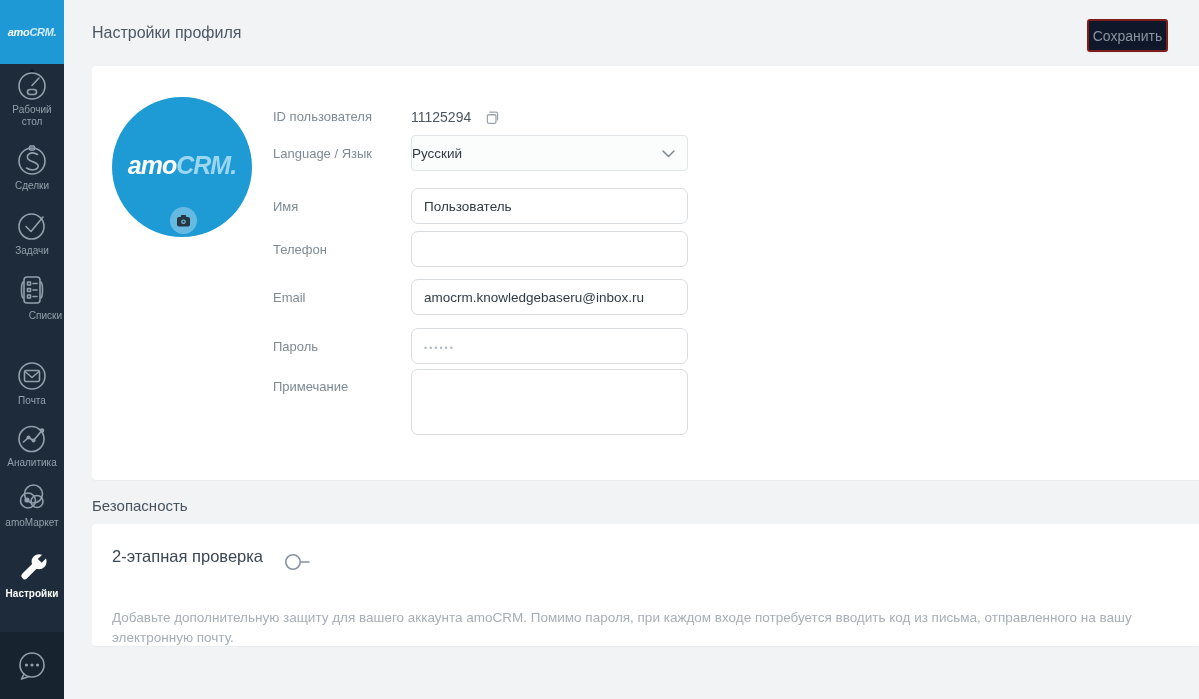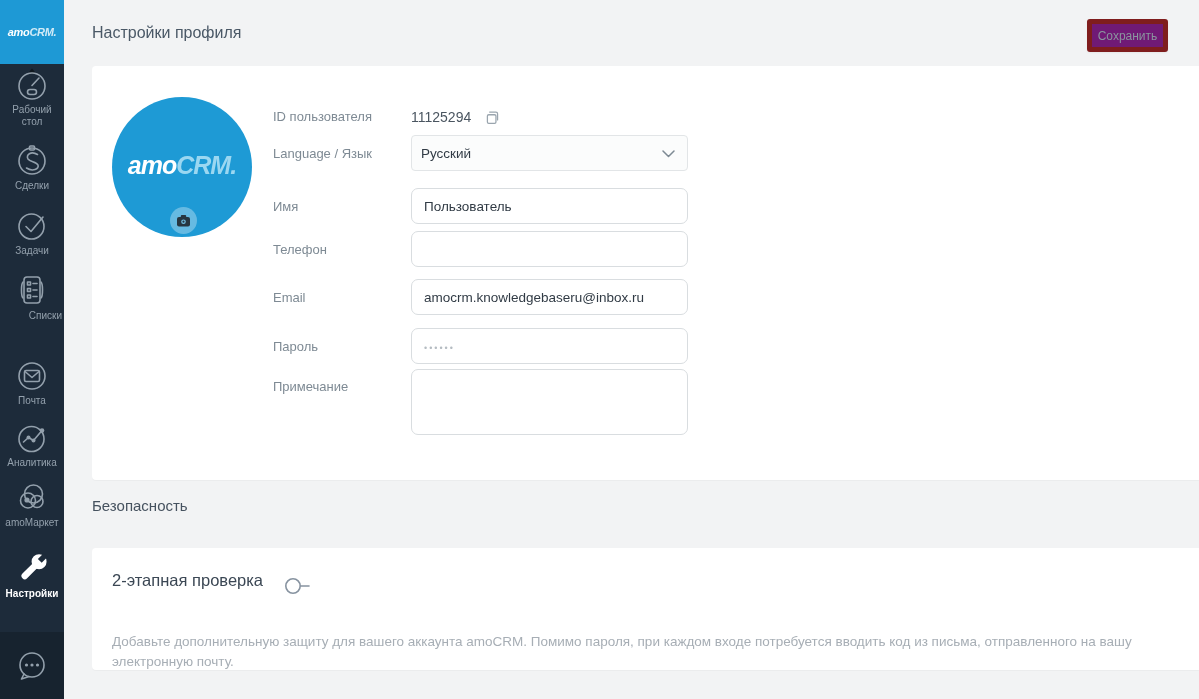--- a/index.html
+++ b/index.html
@@ -27,28 +27,28 @@
 
   .sidebar-bottom { position:absolute; left:0; top:632px; width:64px; height:67px;
     background:#17232f; display:flex; justify-content:center; }
   .chat-wrap { margin-top:14px; cursor:pointer; }
 
   
   .content { position:absolute; left:64px; top:0; right:0; bottom:0; }
 
   .page-title { position:absolute; left:28px; top:24px; font-size:16px; color:#4a5866; }
   .save-btn { position:absolute; right:31px; top:19px; width:81px; height:33px;
-    background:#701a75; border:5px solid #7f1d1d; border-radius:3px;
-    font-size:12px; color:#8a959f; box-shadow:0 1px 2px rgba(0,0,0,0.05);
+    background:#0f172a; border:2px solid #7f1d1d; border-radius:3px;
+    font-size:14px; color:#8a959f; box-shadow:0 1px 2px rgba(0,0,0,0.05);
     cursor:pointer; font-family:inherit; }
 
   .card { position:absolute; left:28px; right:0; background:#ffffff;
     border-radius:4px 0 0 4px; box-shadow:0 1px 1px rgba(0,0,0,0.03); }
   .card1 { top:66px; height:414px; }
-  .card2 { top:548px; height:122px; }
+  .card2 { top:524px; height:122px; }
 
   
   .avatar { position:absolute; left:20px; top:31px; width:140px; height:140px;
     border-radius:50%; background:#1e9ad5; cursor:pointer; }
   .avatar-logo { position:absolute; left:0; right:0; top:54px; text-align:center;
     font-style:italic; font-weight:bold; font-size:25px; letter-spacing:-1px; color:#fff; }
   .avatar-logo .crm { color:#9bd7f1; }
   .camera-badge { position:absolute; left:58px; top:110px; width:27px; height:27px;
     border-radius:50%; background:rgba(255,255,255,0.32);
     display:flex; align-items:center; justify-content:center; }
@@ -58,21 +58,21 @@
   .flabel { position:absolute; left:0; top:0; width:130px; font-size:13px; color:#7e8a94; }
   .fvalue-wrap { position:absolute; left:138px; top:0; }
   .id-value { font-size:14px; color:#4a5560; }
   .copy-icon { display:inline-block; vertical-align:-4px; margin-left:6px; cursor:pointer; }
 
   .field { width:277px; height:36px; border:1px solid #d9dde0; border-radius:7px;
     background:#fff; font-size:13.5px; color:#313b45; padding:0 12px;
     font-family:inherit; outline:none; }
   .select-box { position:relative; width:277px; height:36px; border:1px solid #e2e5e7;
     border-radius:4px; background:#fbfcfc; cursor:pointer;
-    display:flex; align-items:center; padding:0 9px; font-size:13.5px; color:#313b45; }
+    display:flex; align-items:center; padding:0 0; font-size:13.5px; color:#313b45; }
   .select-box svg { position:absolute; right:12px; top:14px; }
   textarea.field { height:66px; padding-top:8px; resize:none; }
   input.pw::placeholder { font-size:9px; letter-spacing:2px; color:#b5bcc2; }
   .row-label-center { display:flex; align-items:center; height:36px; }
 
   
   .section-title { position:absolute; left:28px; top:497px; font-size:15px; color:#46525f; }
   .tf-head { position:absolute; left:20px; top:23px; font-size:16.5px; color:#3b4754; }
   .toggle { position:absolute; left:192px; top:29px; cursor:pointer; }
   .tf-desc { position:absolute; left:20px; top:52px; right:36px;

